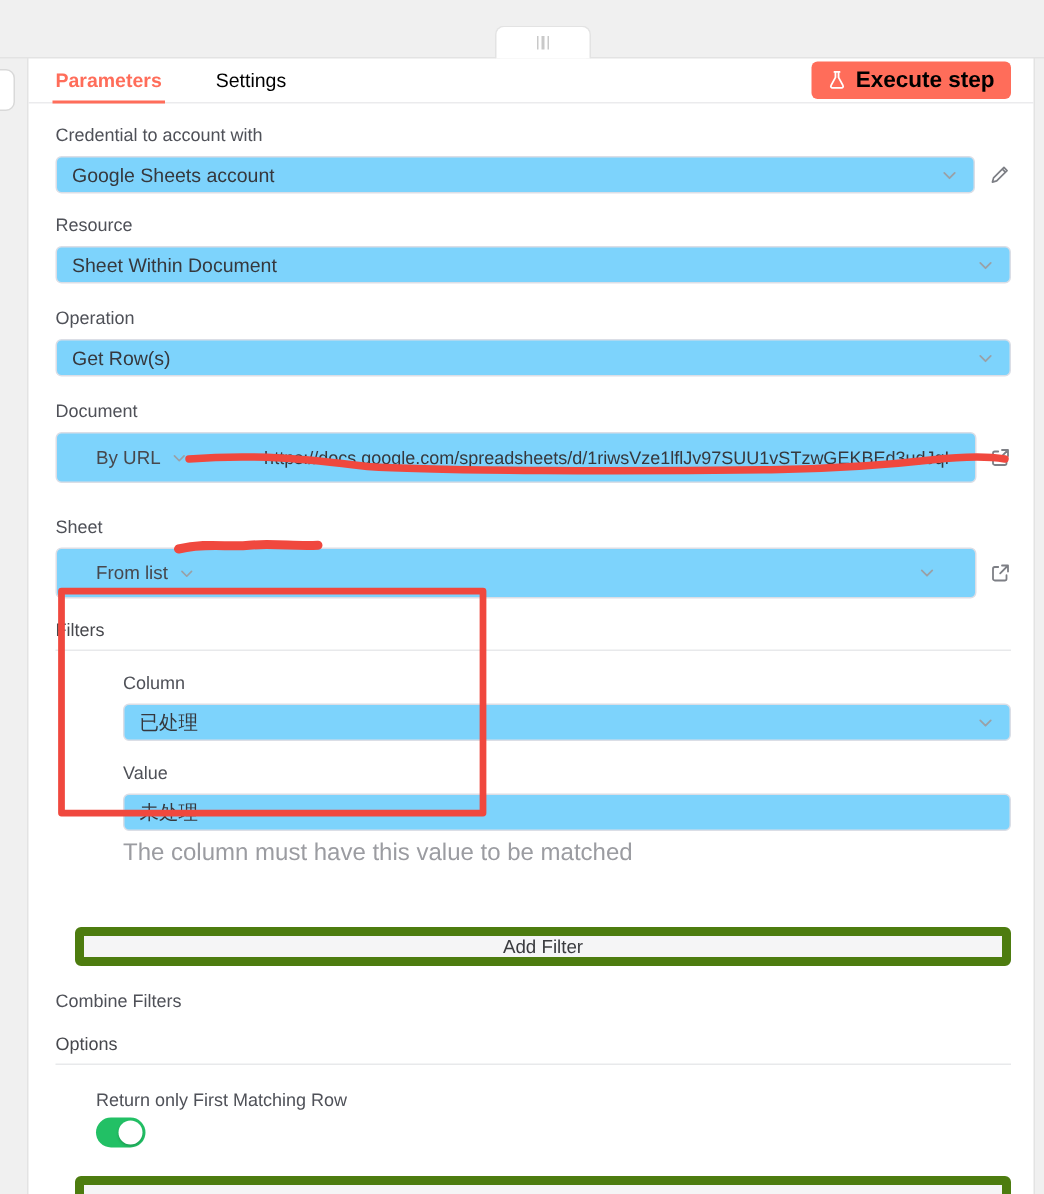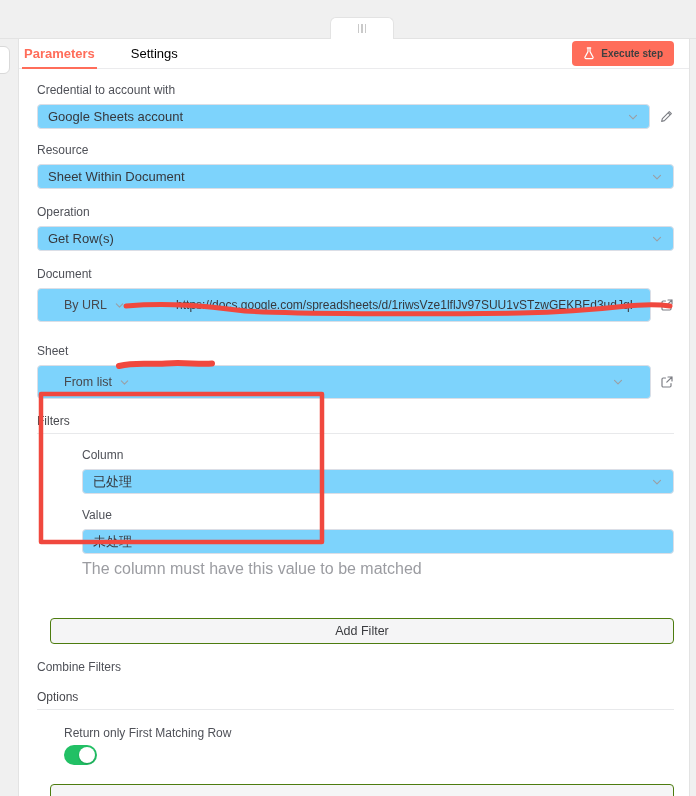--- a/index.html
+++ b/index.html
@@ -8,25 +8,25 @@
   .stage { position:relative; width:696px; height:796px; }
   .top-line { position:absolute; top:38px; left:0; width:100%; height:1px; background:#e3e3e3; }
 
   .left-nub { position:absolute; left:-6px; top:46px; width:16px; height:28px; background:#fff; border:1px solid #d9d9d9; border-radius:6px; }
 
   .top-handle { position:absolute; left:330px; top:17px; width:64px; height:22px; background:#fff; border:1px solid #e3e3e3; border-bottom:none; border-radius:6px 6px 0 0; display:flex; align-items:center; justify-content:center; gap:2px; z-index:3; }
   .top-handle .bar { width:1.5px; height:9px; background:#c9c9c9; }
 
   .panel { position:absolute; left:18px; top:38px; right:6px; bottom:0; background:#fff; border:1px solid #e3e3e3; border-bottom:none; z-index:2; }
 
-  .header { height:30px; display:flex; align-items:stretch; padding:0 15px 0 5px; border-bottom:1px solid #ebebed; }
+  .header { height:30px; display:flex; align-items:stretch; padding:0 15px 0 18px; border-bottom:1px solid #ebebed; }
   .tab { display:flex; align-items:center; font-size:13px; color:#000000; margin-right:36px; position:relative; cursor:pointer; }
   .tab.active { color:var(--accent); font-weight:700; }
   .tab.active::after { content:''; position:absolute; left:-2px; right:-2px; bottom:-1px; height:2px; background:var(--accent); }
-  .execute-btn { margin-left:auto; align-self:center; display:flex; align-items:center; gap:6px; background:var(--accent); color:#404040; border:none; border-radius:4px; height:25px; padding:0 11px; font-size:10px; font-weight:700; font-family:inherit; cursor:pointer; }
+  .execute-btn { margin-left:auto; align-self:center; display:flex; align-items:center; gap:6px; background:var(--accent); color:#000000; border:none; border-radius:4px; height:25px; padding:0 11px; font-size:15px; font-weight:700; font-family:inherit; cursor:pointer; }
 
   .content { padding:14px 15px 20px 18px; position:relative; }
   .flabel { display:block; font-size:12px; color:var(--label); margin-bottom:7px; }
   .control { height:25px; border:1px solid var(--border); border-radius:4px; background:#7dd3fc; display:flex; align-items:center; padding:0 10px; font-size:13px; color:var(--val); cursor:pointer;gap:31px; }
   .control .val { overflow:hidden; white-space:nowrap; }
   .chev { margin-left:auto; color:#9aa0a6; display:flex; flex:none; }
   .row { display:flex; align-items:center; gap:9px; }
   .row .control { flex:1; min-width:0; }
   .icon-btn { color:#7d7f85; display:flex; flex:none; cursor:pointer; background:none; border:none; padding:0; }
 
@@ -34,21 +34,21 @@
   .mode-seg { display:flex; align-items:center; gap:7px; padding:0 9px 0 10px; height:100%; border-right:1px solid #e6e7ea; font-size:12.5px; color:#47484d; flex:none; cursor:pointer; }
   .mode-seg .chev { margin-left:0; }
   .comp-val { padding:0 10px; flex:1; min-width:0; overflow:hidden; white-space:nowrap; font-size:12px; color:var(--val); }
 
   .sec-head { font-size:12px; color:#47484d; }
   .sec-line { border:none; border-top:1px solid #e8e9eb; margin-top:4px; }
 
   .nested { margin-left:45px; margin-top:14px; }
   .hint { font-size:16px; color:#9b9ca1; margin-top:6px; }
 
-  .ghost-btn { margin-left:13px; width:calc(100% - 13px); height:26px; background:#f5f5f6; border:1px solid #4d7c0f; border-radius:4px; font-size:12.5px; color:#3a3b3f; font-family:inherit; display:flex; align-items:center; justify-content:center; cursor:pointer; position:relative; }
+  .ghost-btn { margin-left:13px; width:calc(100% - 13px); height:26px; background:#f5f5f6; border:6px solid #4d7c0f; border-radius:4px; font-size:12.5px; color:#3a3b3f; font-family:inherit; display:flex; align-items:center; justify-content:center; cursor:pointer; position:relative; }
 
   .mb14{margin-bottom:14px} .mb16{margin-bottom:16px} .mb22{margin-bottom:22px} .mb12{margin-bottom:12px}
   .mt40{margin-top:40px} .mt16{margin-top:16px} .mt13{margin-top:13px} .mt19{margin-top:19px}
 
   .toggle-label { margin-left:27px; margin-top:16px; margin-bottom:0; }
   .toggle { margin-left:27px; margin-top:5px; width:33px; height:20px; border-radius:10px; background:var(--toggle-on); position:relative; cursor:pointer; }
   .toggle .knob { position:absolute; top:2px; right:2px; width:16px; height:16px; border-radius:50%; background:#fff; box-shadow:0 1px 2px rgba(0,0,0,.2); }
 
   .annotations { position:absolute; inset:0; width:696px; height:796px; pointer-events:none; z-index:6; }
 </style>

